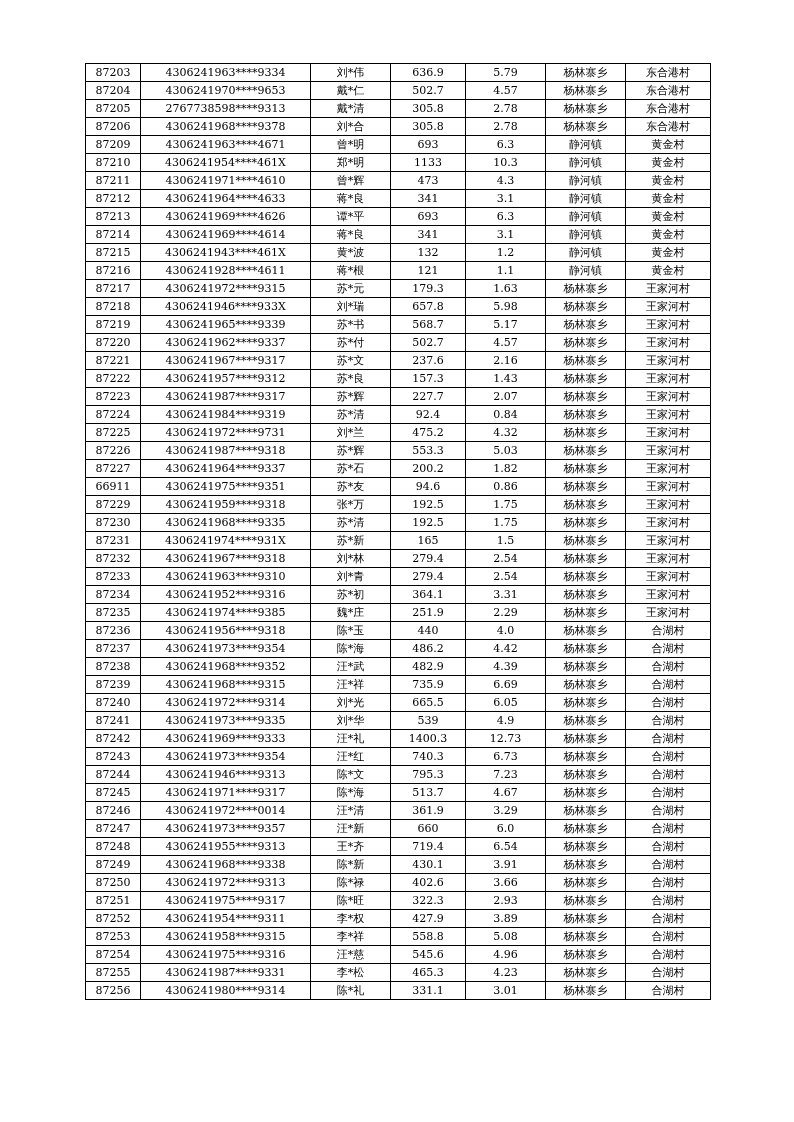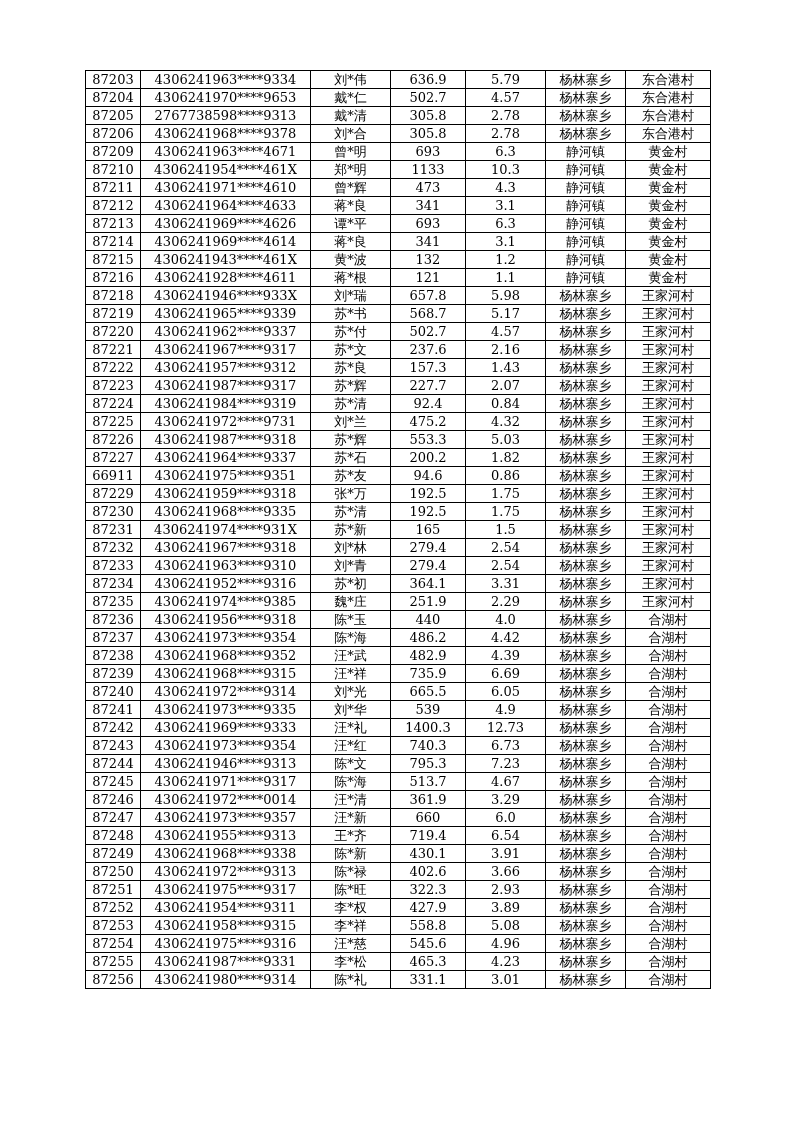--- a/index.html
+++ b/index.html
@@ -11,26 +11,26 @@
   }
   .page {
     position: relative;
     width: 794px;
     height: 1122px;
     background: #ffffff;
     overflow: hidden;
   }
   table.data-table {
     position: absolute;
-    top: 70px;
+    top: 63px;
     left: 85px;
     width: 625px;
     border-collapse: collapse;
     table-layout: fixed;
-    font-size: 13px;
+    font-size: 11px;
     color: #000000;
   }
   table.data-table td {
     border: 1px solid #000000;
     height: 18px;
     line-height: 16px;
     text-align: center;
     vertical-align: middle;
     padding: 0 1px;
     white-space: nowrap;
@@ -162,20 +162,29 @@
         <tr>
           <td>87216</td>
           <td>4306241928****4611</td>
           <td>蒋*根</td>
           <td>121</td>
           <td>1.1</td>
           <td>静河镇</td>
           <td>黄金村</td>
         </tr>
         <tr>
+          <td>87217</td>
+          <td>4306241972****9315</td>
+          <td>苏*元</td>
+          <td>179.3</td>
+          <td>1.63</td>
+          <td>杨林寨乡</td>
+          <td>王家河村</td>
+        </tr>
+        <tr>
           <td>87218</td>
           <td>4306241946****933X</td>
           <td>刘*瑞</td>
           <td>657.8</td>
           <td>5.98</td>
           <td>杨林寨乡</td>
           <td>王家河村</td>
         </tr>
         <tr>
           <td>87219</td>

